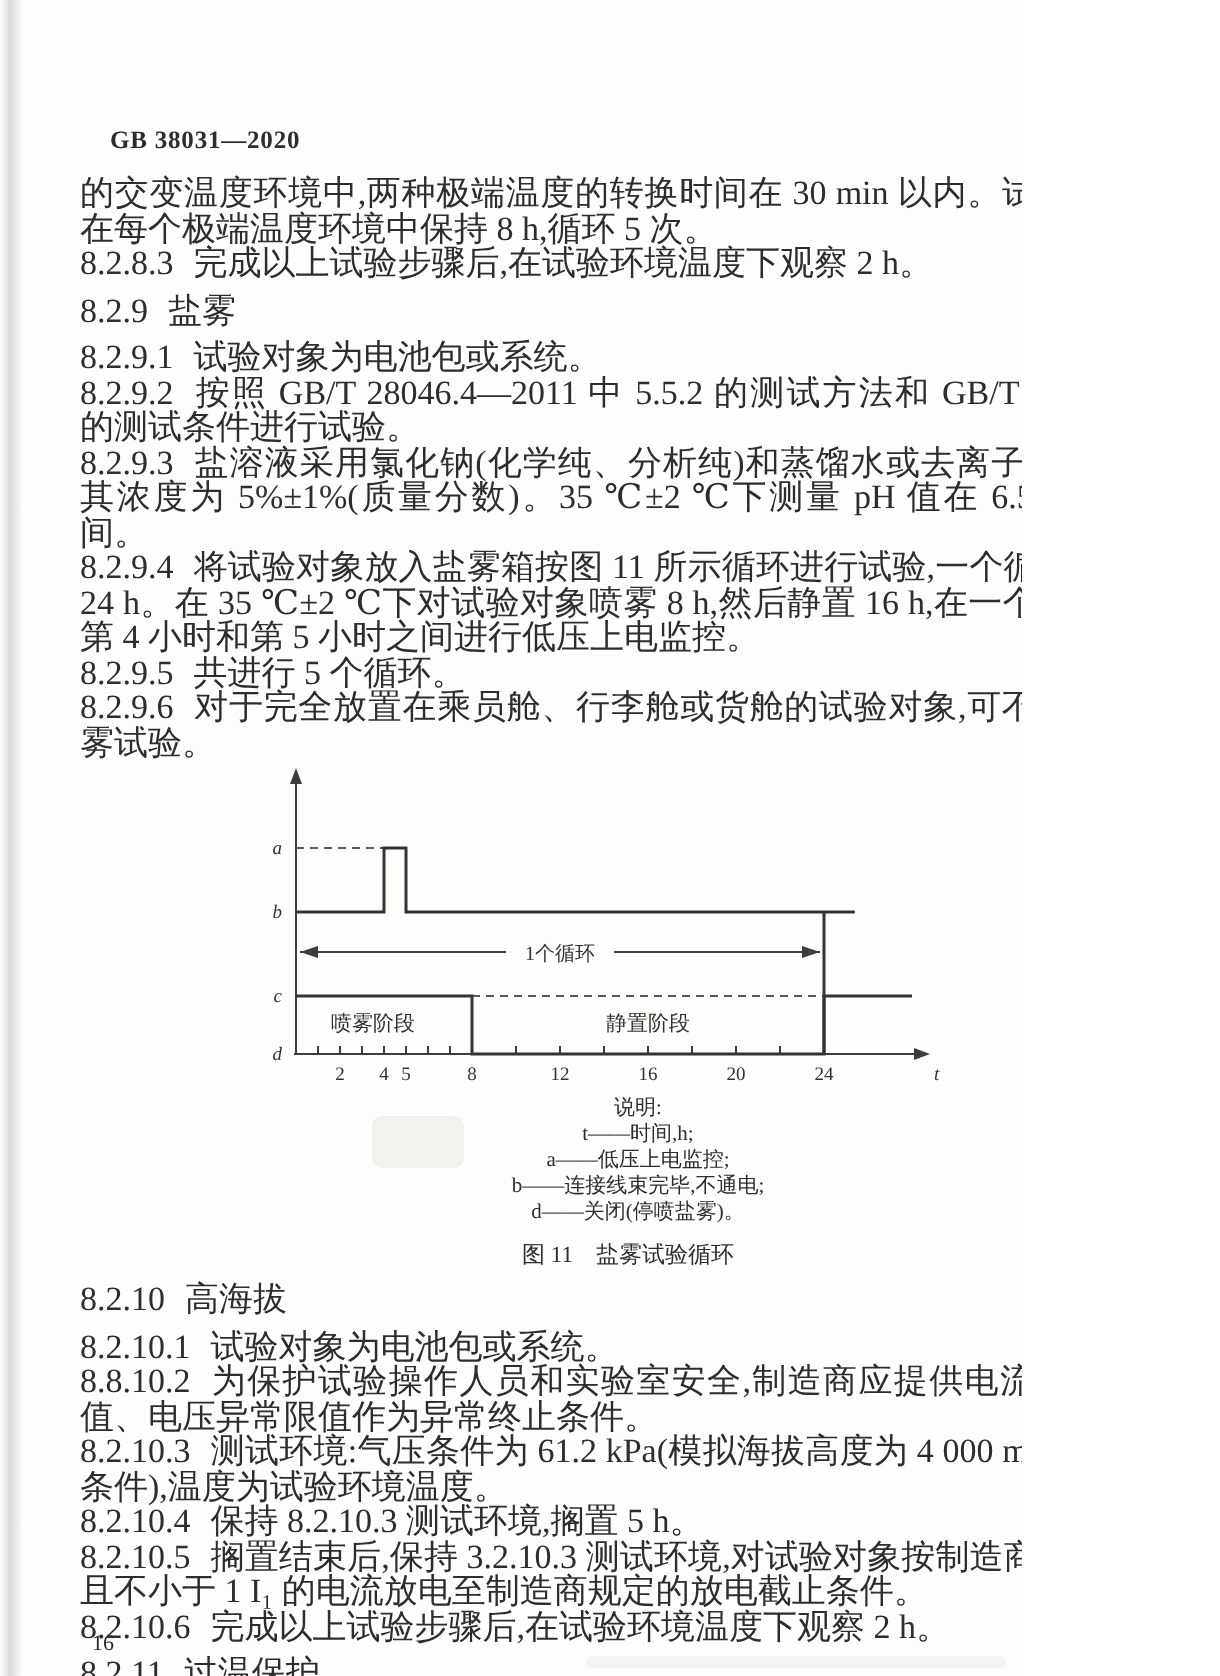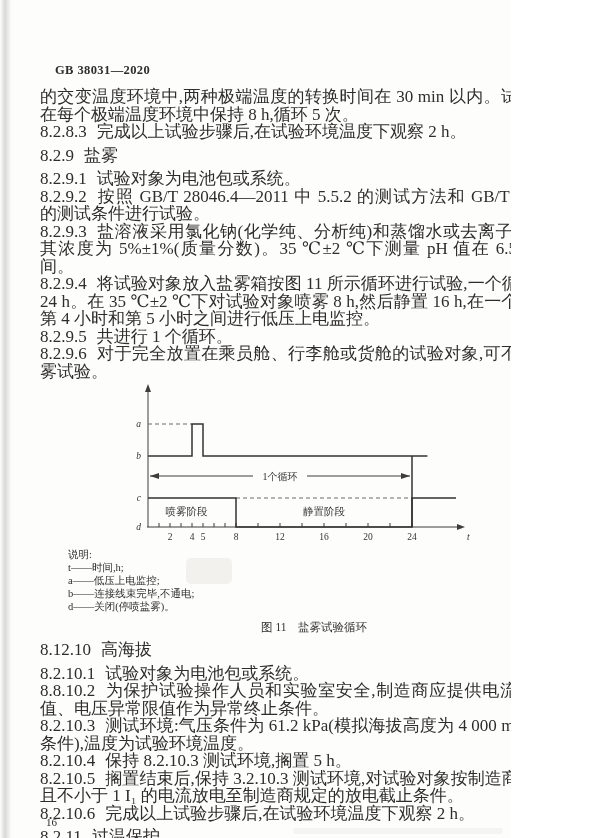--- a/index.html
+++ b/index.html
@@ -18,21 +18,21 @@
   .figure{margin-top:2px;}
   svg.chart{display:block;margin-left:8px;}
   svg.chart .ax{stroke:#3e3d3b;stroke-width:1;}
   svg.chart .sig{stroke:#343330;stroke-width:1.5;fill:none;}
   svg.chart .dash{stroke:#5a5956;stroke-width:.9;stroke-dasharray:4 3;}
   svg.chart .fill{fill:#3e3d3b;}
   svg.chart text{fill:#33322f;font-family:"Liberation Serif","DejaVu Serif",serif;font-size:10px;}
   svg.chart text.tk{font-size:9.5px;}
   svg.chart text.it{font-style:italic;}
   svg.chart text.ph{font-size:10.5px;}
-  .legend{margin:2px 0 0 28px;font-size:10.5px;line-height:13px;}
+  .legend{margin:2px 0 0 28px;font-size:10.5px;line-height:13px;text-align:center;}
   .caption{text-align:center;font-weight:normal;font-size:11.5px;margin:7px 0 3px;padding-left:18px;}
   .wm{position:absolute;left:186px;top:558px;width:46px;height:26px;background:#f2f1ee;border-radius:5px;}
   .smudge{position:absolute;right:8px;bottom:4px;width:210px;height:6px;background:#f4f4f2;border-radius:3px;}
   .pagenum{position:absolute;left:46px;bottom:10px;font-size:11px;}
 </style>
 </head>
 <body>
 
 <div class="page">
   <div class="edge"></div>
@@ -41,21 +41,21 @@
 
   <div class="content">
 
     <p class="clause"><span>的交变温度环境中,两种极端温度的转换时间在 30 min 以内。试验对象在每个极端温度环境中保持 8 h,循环 5 次。</span></p>
     <p class="clause"><span class="num">8.2.8.3</span><span>完成以上试验步骤后,在试验环境温度下观察 2 h。</span></p>
     <p class="clause head"><span class="num">8.2.9</span><span>盐雾</span></p>
     <p class="clause"><span class="num">8.2.9.1</span><span>试验对象为电池包或系统。</span></p>
     <p class="clause"><span class="num">8.2.9.2</span><span>按照 GB/T 28046.4—2011 中 5.5.2 的测试方法和 GB/T 2423.17 的测试条件进行试验。</span></p>
     <p class="clause"><span class="num">8.2.9.3</span><span>盐溶液采用氯化钠(化学纯、分析纯)和蒸馏水或去离子水配制,其浓度为 5%±1%(质量分数)。35 ℃±2 ℃下测量 pH 值在 6.5~7.2 之间。</span></p>
     <p class="clause"><span class="num">8.2.9.4</span><span>将试验对象放入盐雾箱按图 11 所示循环进行试验,一个循环持续 24 h。在 35 ℃±2 ℃下对试验对象喷雾 8 h,然后静置 16 h,在一个循环的第 4 小时和第 5 小时之间进行低压上电监控。</span></p>
-    <p class="clause"><span class="num">8.2.9.5</span><span>共进行 1 个循环。</span></p>
+    <p class="clause"><span class="num">8.2.9.5</span><span>共进行 5 个循环。</span></p>
     <p class="clause"><span class="num">8.2.9.6</span><span>对于完全放置在乘员舱、行李舱或货舱的试验对象,可不进行盐雾试验。</span></p>
 
     <div class="figure">
       <svg class="chart" width="480" height="164" viewBox="0 0 480 164">
           <line x1="100" y1="8" x2="100" y2="145" class="ax"></line>
           <path d="M97,10 L100,2 L103,10 Z" class="fill"></path>
           <line x1="99" y1="145" x2="410" y2="145" class="ax"></line>
           <path d="M409,142 L417,145 L409,148 Z" class="fill"></path>
           <text x="419" y="158" class="tk it">t</text>
           <line x1="111" y1="141" x2="111" y2="145" class="ax"></line>
@@ -102,21 +102,21 @@
       <div class="legend">
         <div class="li">说明:</div>
         <div class="li">t——时间,h;</div>
         <div class="li">a——低压上电监控;</div>
         <div class="li">b——连接线束完毕,不通电;</div>
         <div class="li">d——关闭(停喷盐雾)。</div>
       </div>
       <div class="caption">图 11　盐雾试验循环</div>
     </div>
 
-    <p class="clause head"><span class="num">8.12.10</span><span>高海拔</span></p>
+    <p class="clause head"><span class="num">8.2.10</span><span>高海拔</span></p>
     <p class="clause"><span class="num">8.2.10.1</span><span>试验对象为电池包或系统。</span></p>
     <p class="clause"><span class="num">8.8.10.2</span><span>为保护试验操作人员和实验室安全,制造商应提供电流锐变限值、电压异常限值作为异常终止条件。</span></p>
     <p class="clause"><span class="num">8.2.10.3</span><span>测试环境:气压条件为 61.2 kPa(模拟海拔高度为 4 000 m 的气压条件),温度为试验环境温度。</span></p>
     <p class="clause"><span class="num">8.2.10.4</span><span>保持 8.2.10.3 测试环境,搁置 5 h。</span></p>
     <p class="clause"><span class="num">8.2.10.5</span><span>搁置结束后,保持 3.2.10.3 测试环境,对试验对象按制造商规定的且不小于 1 I₁ 的电流放电至制造商规定的放电截止条件。</span></p>
     <p class="clause"><span class="num">8.2.10.6</span><span>完成以上试验步骤后,在试验环境温度下观察 2 h。</span></p>
     <p class="clause head"><span class="num">8.2.11</span><span>过温保护</span></p>
     <p class="clause"><span class="num">8.2.11.1</span><span>试验对象为电池系统。</span></p>
   </div>
 

